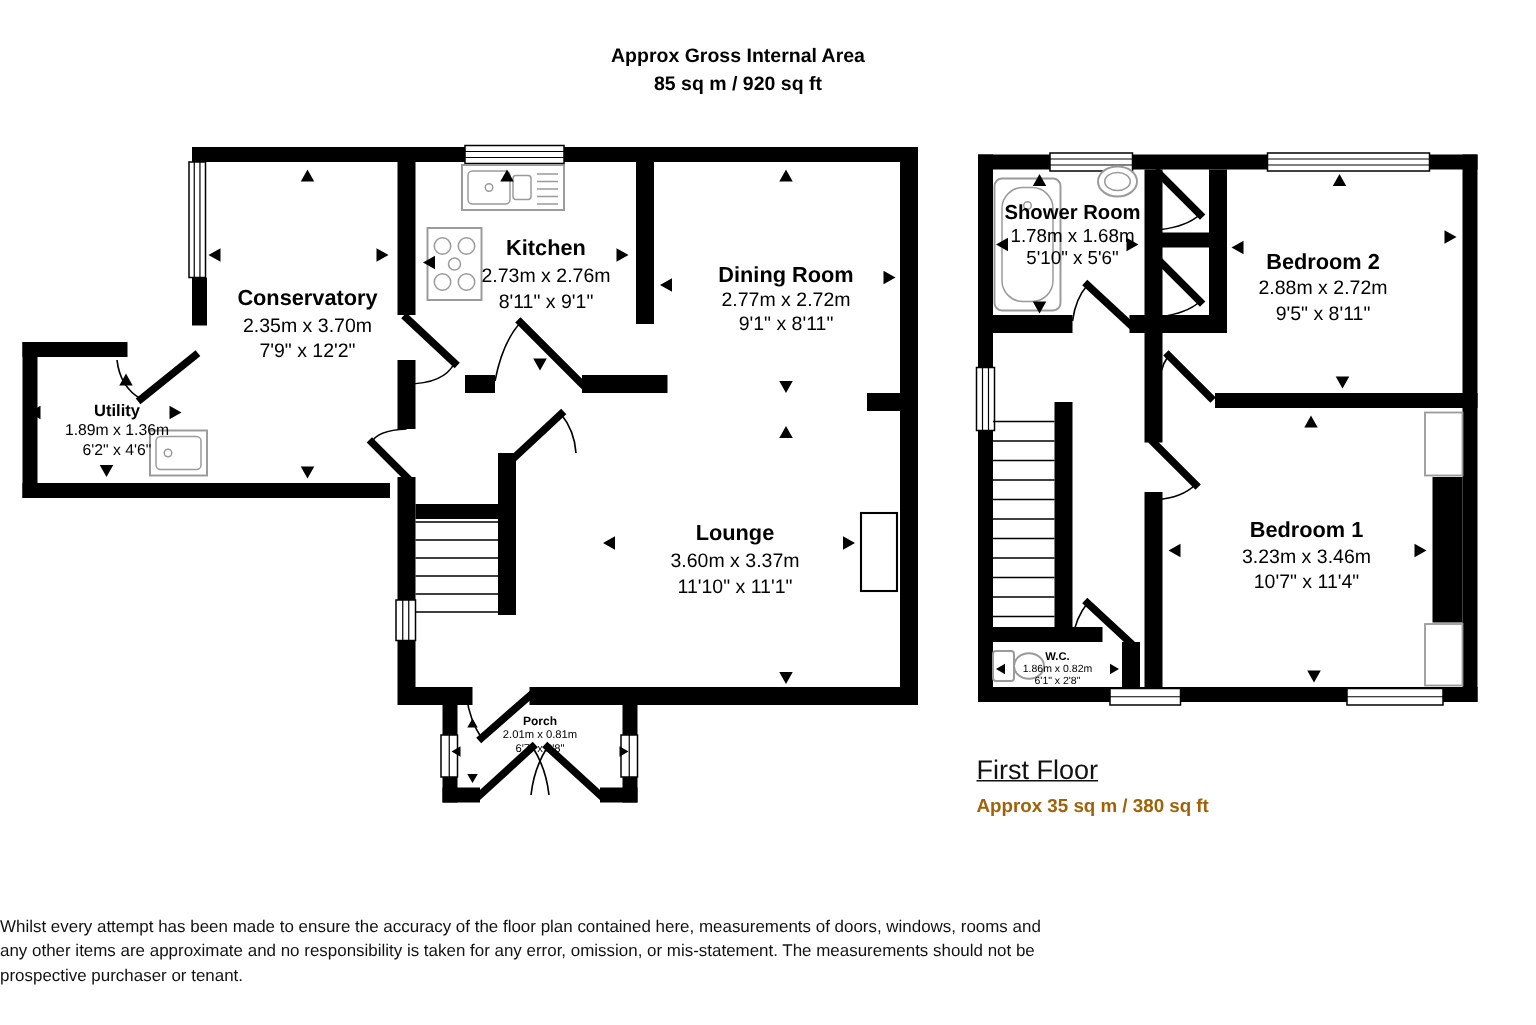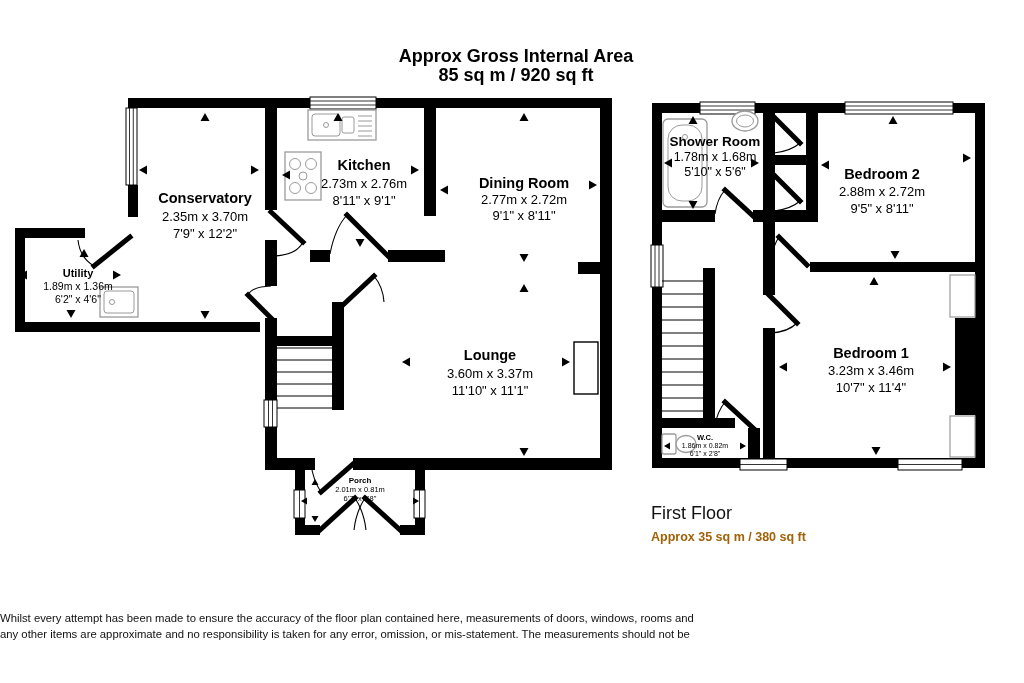--- a/index.html
+++ b/index.html
@@ -1,21 +1,21 @@
 <!DOCTYPE html>
 <html><head>
 <meta charset="utf-8">
 <style>
   html,body{margin:0;padding:0;background:#fff;}
   #stage{position:relative;width:1024px;height:683px;background:#fff;overflow:hidden;
          font-family:"Liberation Sans",sans-serif;color:#000;}
   .abs{position:absolute;}
-  #title-block{top:27px;left:316px;width:400px;text-align:center;font-weight:bold;
-               font-size:18px;line-height:19px;margin-top:20px;}
-  .floor-caption .cap-name{font-size:18px;font-weight:400;color:#111;}
+  #title-block{top:27px;left:292px;width:400px;text-align:center;font-weight:bold;
+               font-size:13px;line-height:19px;}
+  .floor-caption .cap-name{font-size:18px;font-weight:400;color:#111;text-decoration:underline;}
   .floor-caption .cap-area{font-size:12.5px;font-weight:bold;margin-top:6px;color:#a16207;}
   #gf-caption{left:14px;top:564px;}
   #ff-caption{left:651px;top:503px;}
   #disclaimer{top:610px;left:0;width:1024px;text-align:left;font-size:11.3px;
               line-height:16.4px;color:#111;}
   svg text{font-family:"Liberation Sans",sans-serif;fill:#000;text-anchor:middle;}
   .wall{fill:#000;}
   .leaf{stroke:#000;stroke-width:5;fill:none;stroke-linecap:square;}
   .arc{stroke:#000;stroke-width:1.1;fill:none;}
   .win{fill:#fff;stroke:#000;stroke-width:1;}
@@ -344,15 +344,16 @@
 
 
   <div id="ff-caption" class="abs floor-caption">
     <div class="cap-name">First Floor</div>
     <div class="cap-area">Approx 35 sq m / 380 sq ft</div>
   </div>
 
   <div id="disclaimer" class="abs">
     <div>Whilst every attempt has been made to ensure the accuracy of the floor plan contained here, measurements of doors, windows, rooms and</div>
     <div>any other items are approximate and no responsibility is taken for any error, omission, or mis-statement. The measurements should not be</div>
+    <div>prospective purchaser or tenant.</div>
   </div>
 
 </div>
 
 </body></html>

